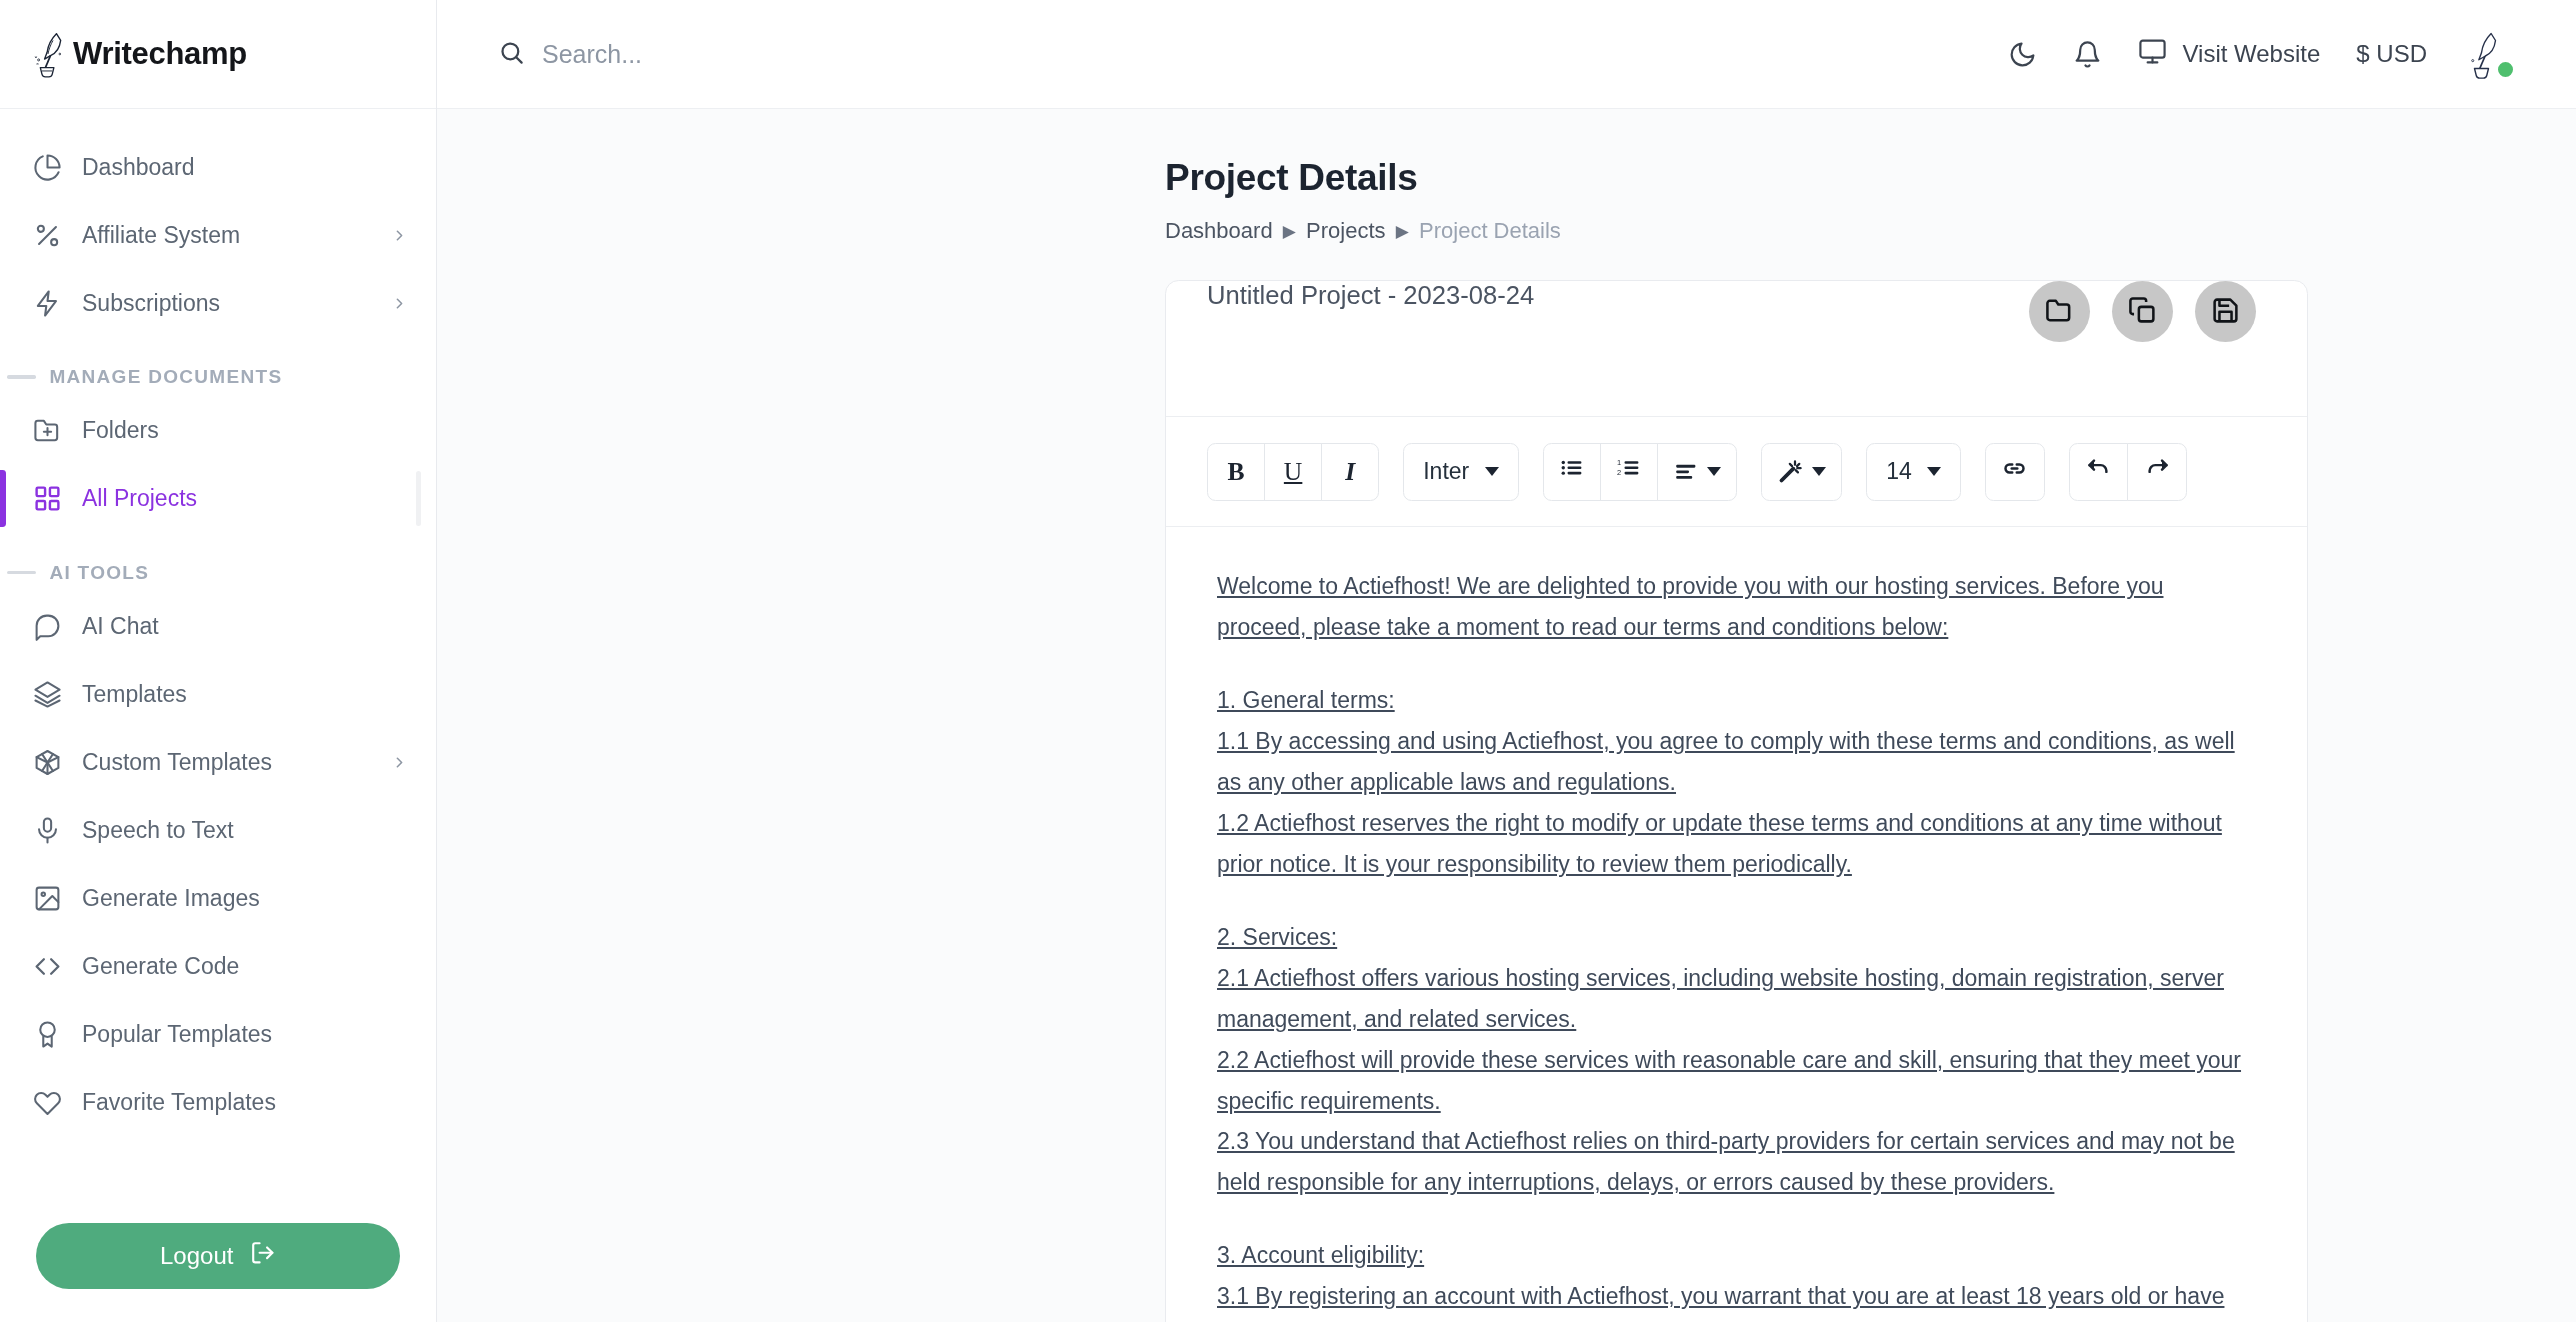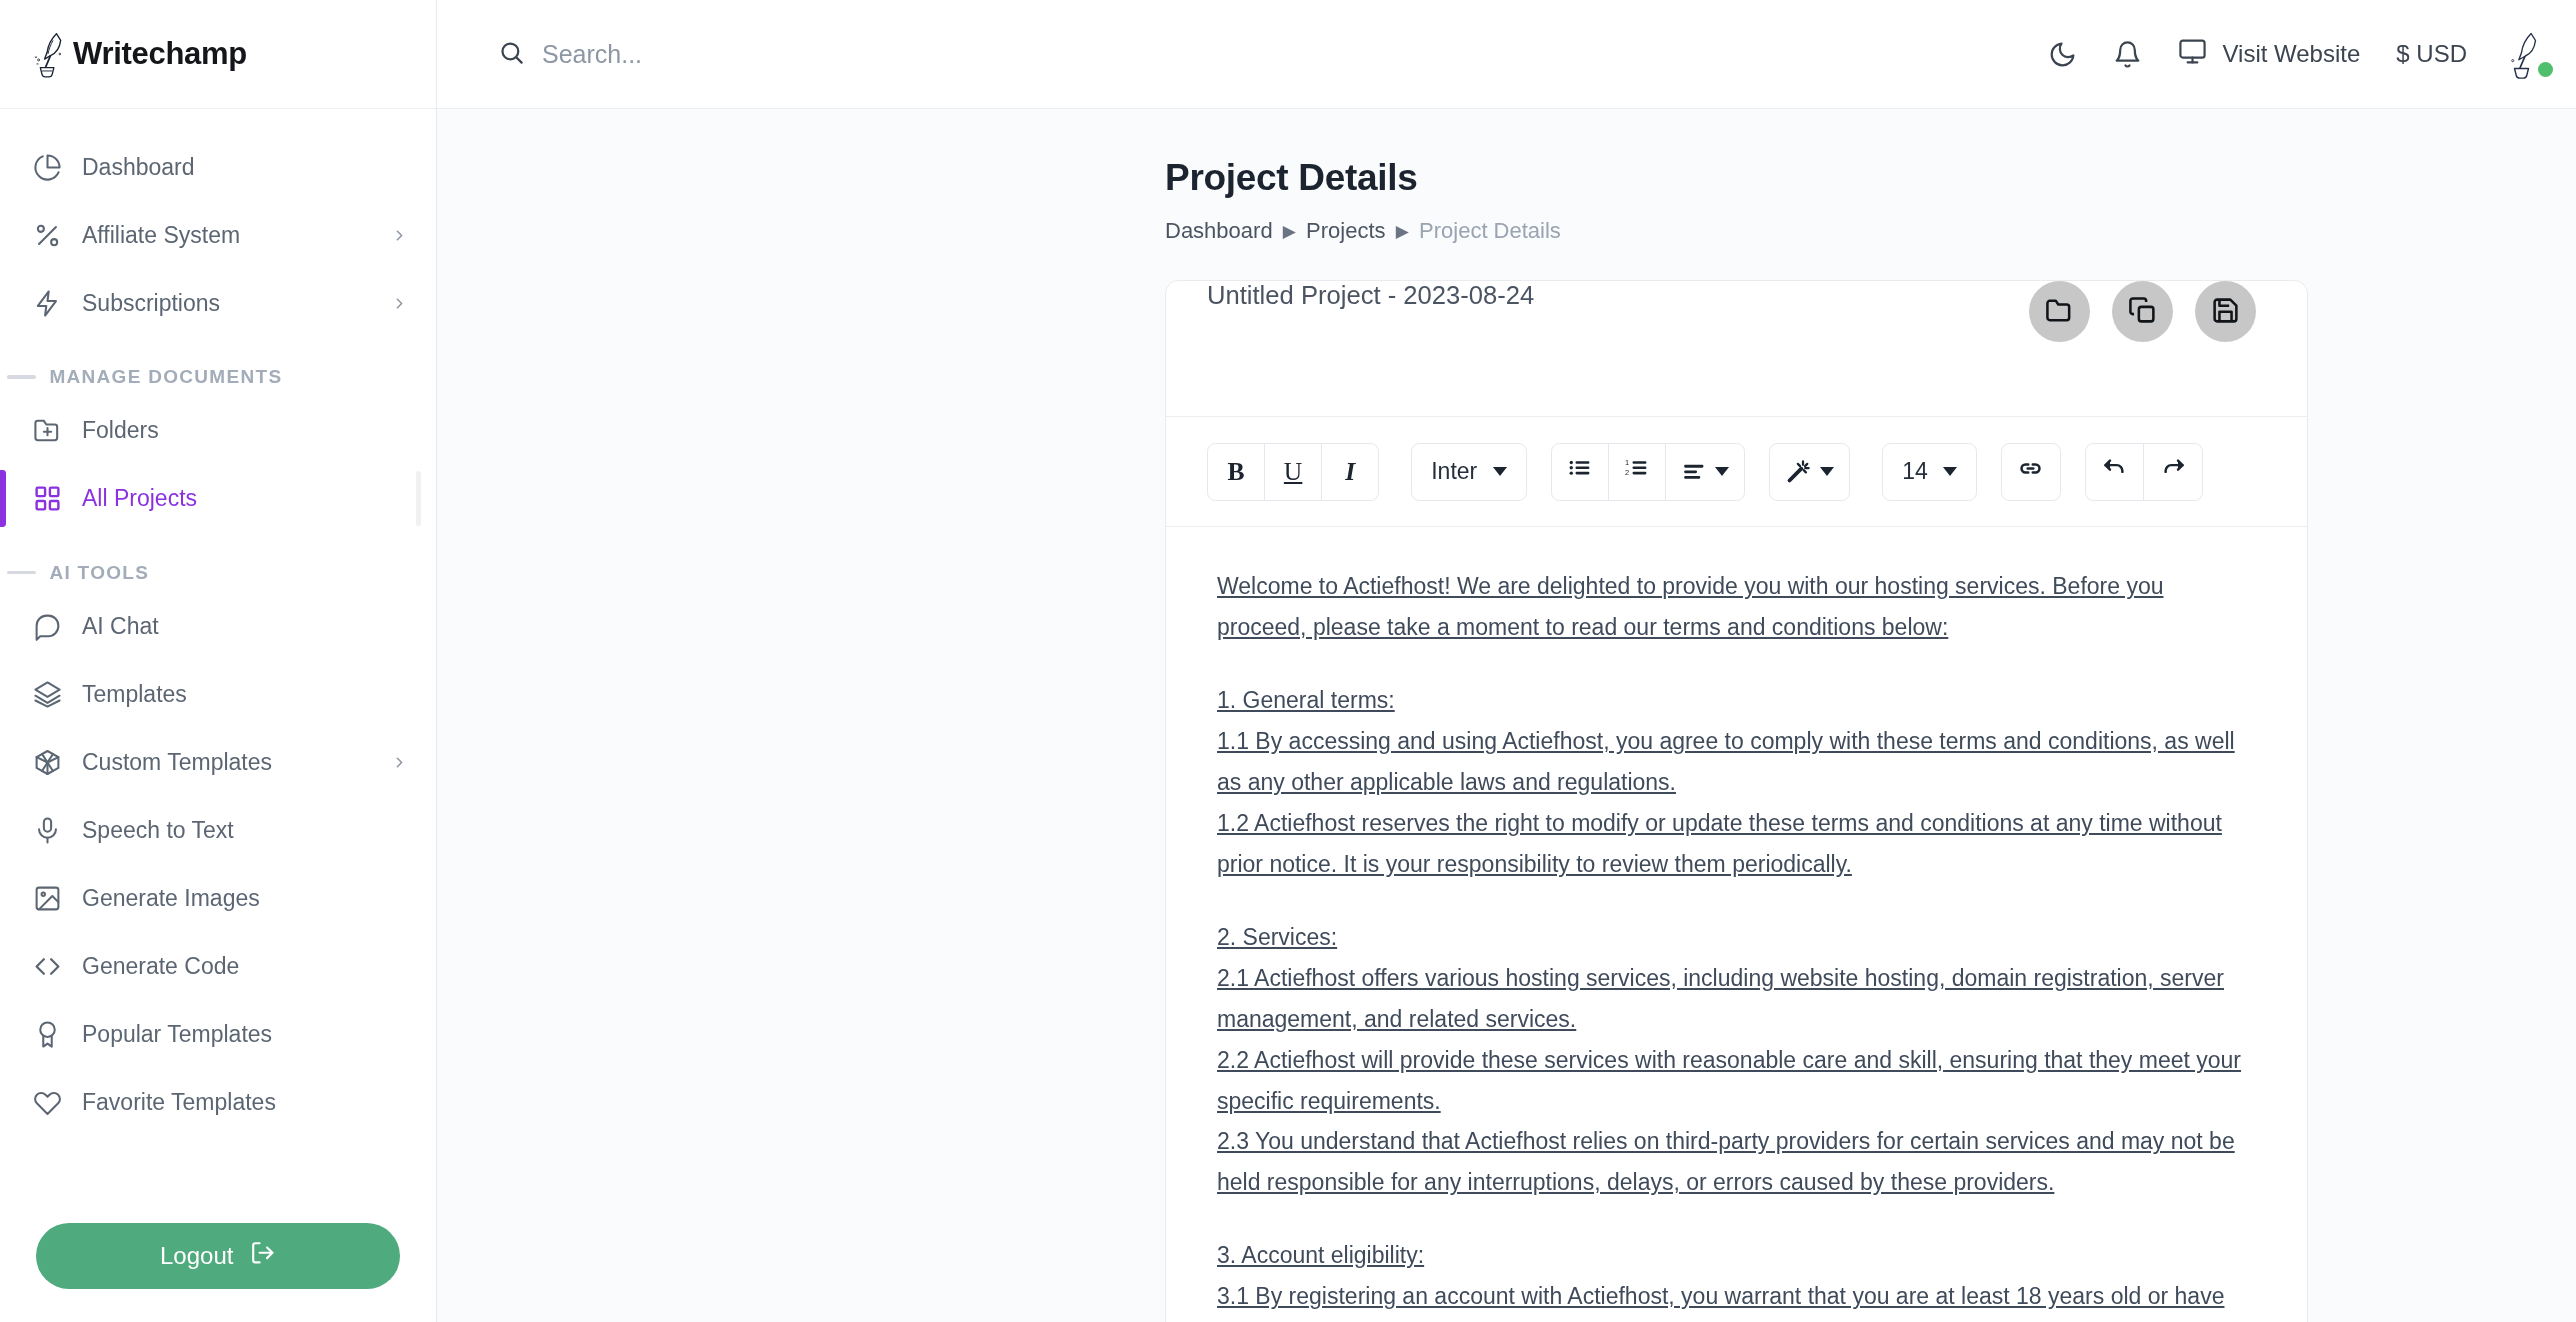--- a/index.html
+++ b/index.html
@@ -77,21 +77,21 @@
     display: flex; align-items: center; justify-content: center; gap: 17px;
   }
 
   
   .main { flex: 1 1 auto; height: 1323px; display: flex; flex-direction: column;
           background: #fafbfc; min-width: 0; }
   .topbar {
     height: 109px; flex: 0 0 109px; background: #ffffff;
     border-bottom: 0.9px solid #edeff2;
     display: flex; align-items: center;
-    padding: 0 24px 0 61px;
+    padding: 0 64px 0 61px;
   }
   .search-wrap { display: flex; align-items: center; gap: 17px; }
   .search-input {
     border: none; outline: none; background: transparent;
     font-family: "Liberation Sans", sans-serif;
     font-size: 25px; color: #3c4450; width: 443px;
   }
   .search-input::placeholder { color: #8d96a3; }
   .topbar-right { margin-left: auto; display: flex; align-items: center; gap: 36px; }
   .icon-btn { cursor: pointer; display: flex; align-items: center; justify-content: center; }
@@ -146,21 +146,21 @@
   }
   .tb-group .tb-btn:not(:first-child) { margin-left: -0.9px; }
   .tb-group .tb-btn:first-child { border-radius: 8.5px 0 0 8.5px; }
   .tb-group .tb-btn:last-child { border-radius: 0 8.5px 8.5px 0; }
   .tb-group.single .tb-btn { border-radius: 8.5px; }
   .tb-select {
     height: 58px; padding: 0 19px; gap: 15.3px;
     background: #ffffff; border: 0.9px solid #e4e7eb; border-radius: 8.5px;
     display: flex; align-items: center; cursor: pointer;
     font-family: "Liberation Sans", sans-serif;
-    font-size: 23px; color: #25303c; margin-left: 8px;
+    font-size: 23px; color: #25303c;
   }
   .caret { width: 0; height: 0; border-left: 7.7px solid transparent;
            border-right: 7.7px solid transparent; border-top: 9.4px solid #1c2430; }
 
   .doc-body { padding: 39px 51px 0 51px; font-size: 23px; color: #3f4a5a; line-height: 1.78; }
   .doc-body p { margin: 0; text-decoration: underline; }
   .doc-body p.spacer { height: 32px; }
 </style>
 </head>
 <body>

